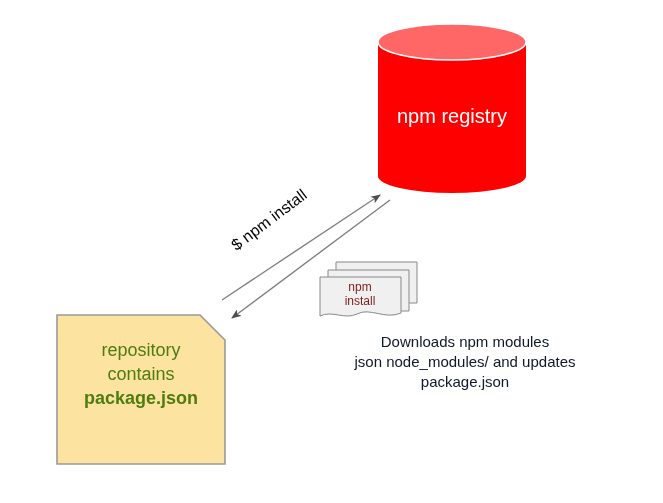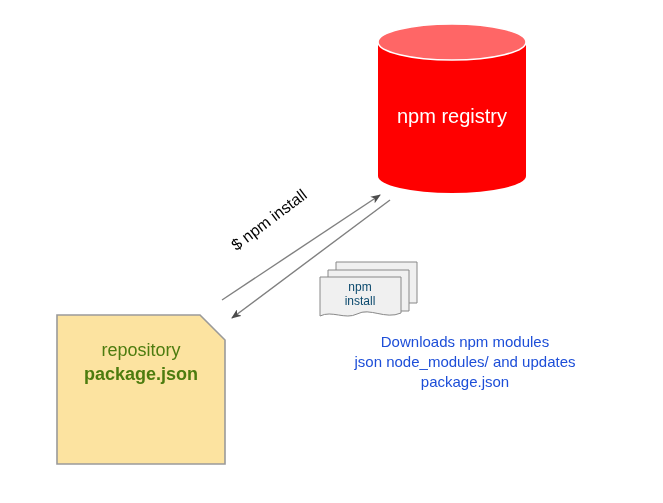--- a/index.html
+++ b/index.html
@@ -55,21 +55,21 @@
     font-weight: bold;
   }
 
   
   .modules-label {
     position: absolute;
     left: 320px;
     top: 280px;
     width: 80px;
     text-align: center;
-    color: #0c4a6e;
+    color: #7f1d1d;
     font-size: 12px;
     line-height: 14px;
     font-family: "Liberation Sans", sans-serif;
   }
 
   
   .install-label {
     position: absolute;
     left: 228px;
     top: 240px;
@@ -83,21 +83,21 @@
     white-space: nowrap;
   }
 
   
   .caption {
     position: absolute;
     left: 350px;
     top: 332px;
     width: 230px;
     text-align: center;
-    color: #1d4ed8;
+    color: #0f172a;
     font-size: 15px;
     line-height: 20px;
     font-family: "Liberation Sans", sans-serif;
   }
 </style>
 </head>
 <body>
 
 <div id="canvas">
 
@@ -137,20 +137,21 @@
     </g>
     <g>
       <line x1="390" y1="200" x2="232" y2="318" stroke="#808080" stroke-width="1.4" marker-end="url(#arrowhead)"></line>
     </g>
   </svg>
 
   <div class="cyl-label">npm registry</div>
 
   <div class="note-label">
     <div>repository</div>
+    <div>contains</div>
     <div class="bold">package.json</div>
   </div>
 
   <div class="modules-label">
     <div>npm</div>
     <div>install</div>
   </div>
 
   <div class="install-label">$ npm install</div>
 

